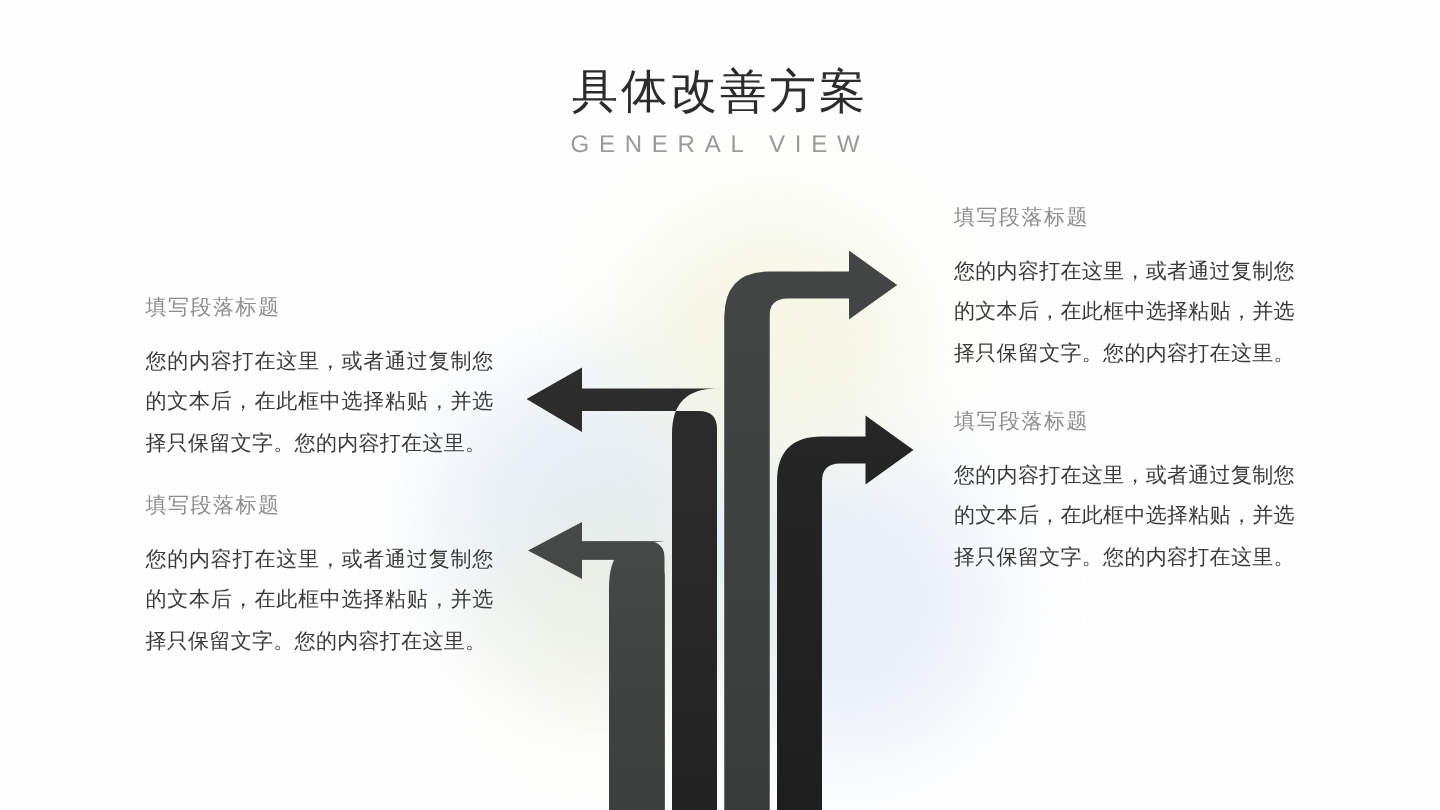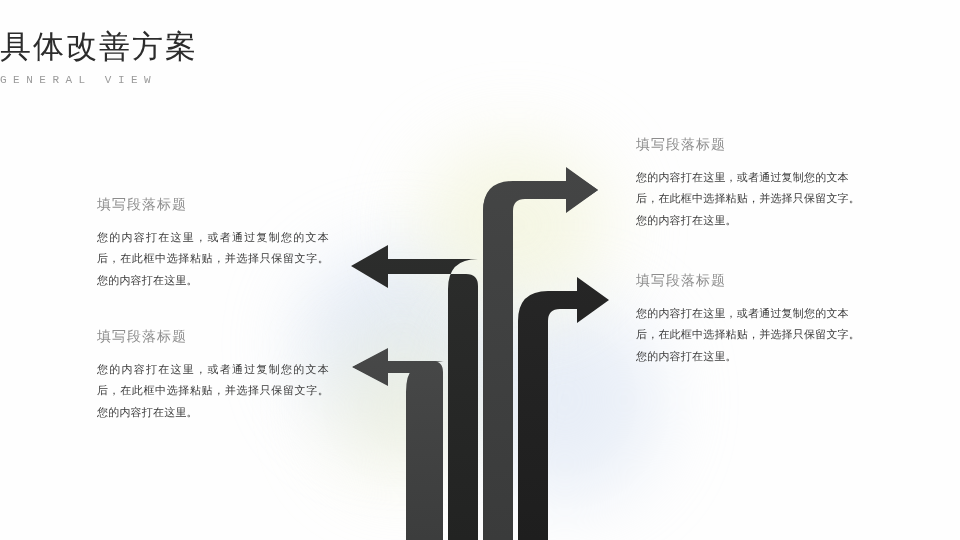--- a/index.html
+++ b/index.html
@@ -13,42 +13,41 @@
   .slide{position:absolute;inset:0;background:#fefefe;}
 
   
   .glow{position:absolute;border-radius:50%;filter:blur(38px);pointer-events:none;}
   .glow-blue{left:300px;top:250px;width:200px;height:190px;background:#cfdcef;opacity:.55;}
   .glow-blue2{left:470px;top:300px;width:190px;height:200px;background:#d2def0;opacity:.5;}
   .glow-yellow{left:420px;top:140px;width:190px;height:170px;background:#eef0cf;opacity:.55;}
   .glow-yellow2{left:330px;top:330px;width:150px;height:150px;background:#eff0d2;opacity:.5;}
 
   
-  .header{position:absolute;left:0;right:0;top:28px;text-align:left;}
+  .header{position:absolute;left:0;right:0;top:42px;text-align:center;}
   .title{
     font-family:"Liberation Serif","DejaVu Serif",serif;
     font-size:31px;color:#2c2c2c;letter-spacing:2px;line-height:1.2;
     font-weight:400;
   }
   .subtitle{
     margin-top:9px;
-    font-size:11px;color:#9a9a9a;letter-spacing:6.5px;
+    font-size:16px;color:#9a9a9a;letter-spacing:6.5px;
     font-weight:400;
-    font-family:Liberation Mono, monospace;
   }
 
   
   .block{position:absolute;width:232px;}
   .block h3{
     margin:0 0 13px 0;
     font-size:14px;font-weight:400;color:#8d8d8d;letter-spacing:1px;
   }
   .block p{
     margin:0;
-    font-size:11px;line-height:1.95;color:#3a3a3a;letter-spacing:.2px;
+    font-size:14px;line-height:1.95;color:#3a3a3a;letter-spacing:.2px;
     text-align:justify;
   }
   .block.right p, .block.right h3{text-align:left;}
 
   #block-tl{left:97px;top:196px;}
   #block-bl{left:97px;top:328px;}
   #block-tr{left:636px;top:136px;}
   #block-br{left:636px;top:272px;}
 
   .arrow-svg{position:absolute;left:0;top:0;}

